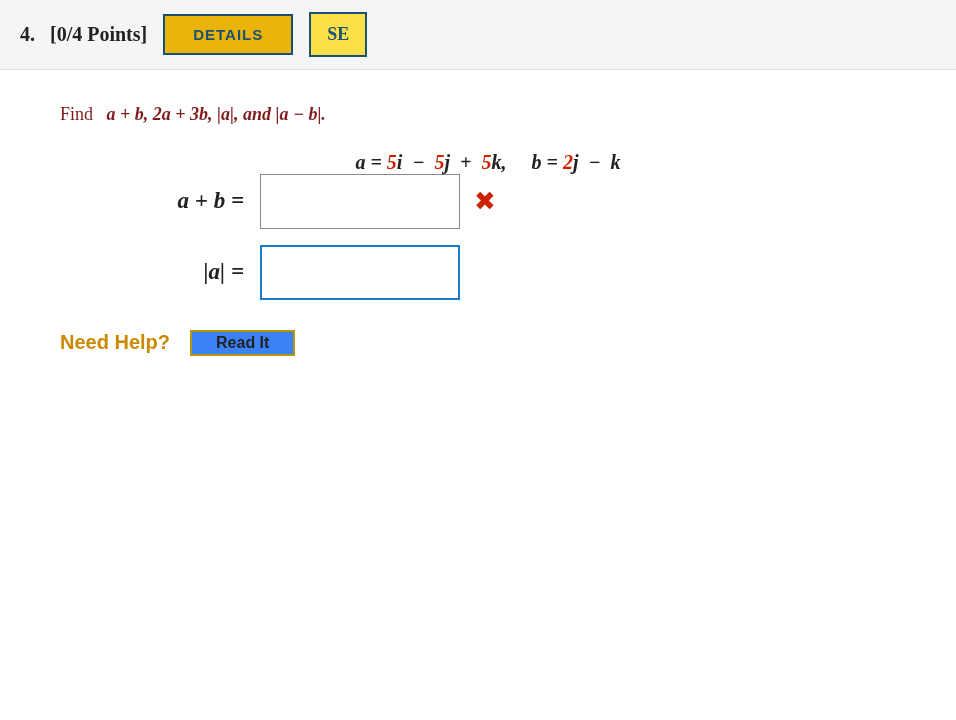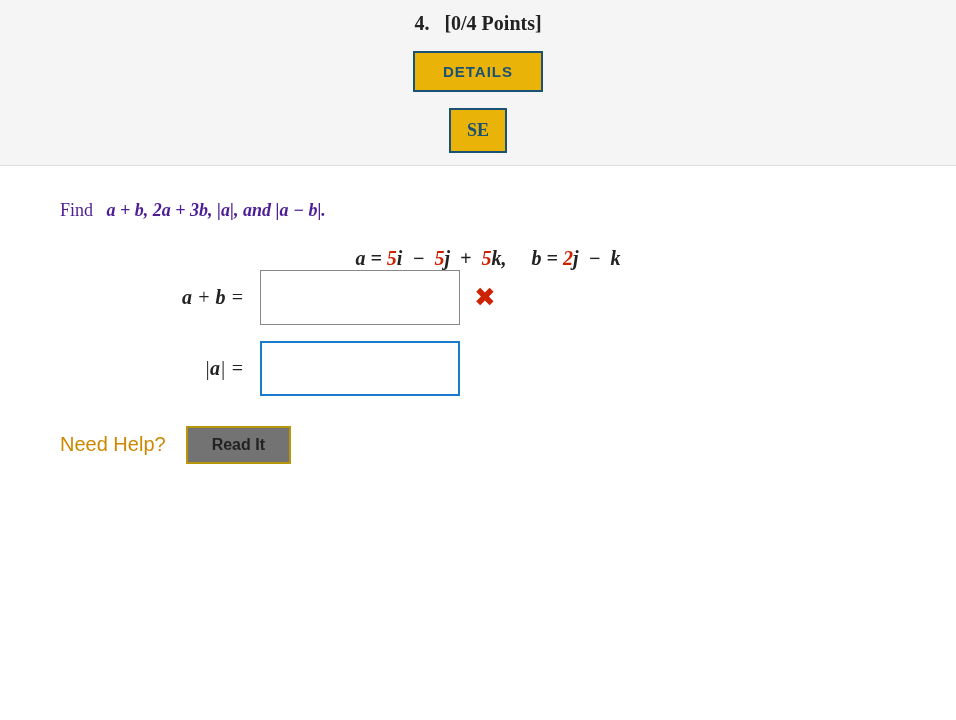--- a/index.html
+++ b/index.html
@@ -16,21 +16,20 @@
       overflow: hidden;
     }
 
     .header {
       display: flex;
       align-items: center;
       padding: 12px 20px;
       background: #f5f5f5;
       border-bottom: 1px solid #ddd;
       gap: 16px;
-      flex-direction: column;
     }
 
     .question-number {
       font-size: 20px;
       font-weight: bold;
       color: #222;
       white-space: nowrap;
     }
 
     .header-btn {
@@ -44,30 +43,30 @@
       cursor: pointer;
       font-family: Arial, sans-serif;
     }
 
     .header-extra {
       font-size: 18px;
       font-weight: bold;
       color: #1a5276;
       border: 2px solid #1a5276;
       padding: 10px 16px;
-      background: #eab308;
+      background: #fde047;
     }
 
     .main-content {
       padding: 30px 40px 30px 60px;
     }
 
     .problem-statement {
       font-size: 18px;
-      color: #4c1d95;
+      color: #7f1d1d;
       margin-bottom: 22px;
       line-height: 1.6;
     }
 
     .problem-statement .bold {
       font-weight: bold;
       font-style: italic;
     }
 
     .vector-equation {
@@ -83,22 +82,22 @@
     }
 
     .input-row {
       display: flex;
       align-items: center;
       margin-bottom: 16px;
       position: relative;
     }
 
     .input-label {
-      font-size: 20px;
-      font-weight: normal;
+      font-size: 23px;
+      font-weight: bold;
       font-style: italic;
       color: #222;
       min-width: 200px;
       text-align: right;
       padding-right: 16px;
     }
 
     .answer-input {
       width: 200px;
       height: 55px;
@@ -123,32 +122,32 @@
     .help-section {
       display: flex;
       align-items: center;
       gap: 20px;
       margin-top: 30px;
       padding-left: 0;
     }
 
     .need-help-text {
       font-size: 20px;
-      font-weight: normal;
+      font-weight: bold;
       color: #cc8800;
       font-family: Arial, sans-serif;
     }
 
     .read-it-btn {
-      background: #737373;
+      background: #3b82f6;
       border: 2px solid #b8960a;
       color: #222;
       font-size: 16px;
       font-weight: bold;
-      padding: 8px 24px;
+      padding: 2px 24px;
       cursor: pointer;
       font-family: Arial, sans-serif;
     }
   </style>
 </head>
 <body>
 
 <div class="header">
   <span class="question-number">
     <span>4.</span>

